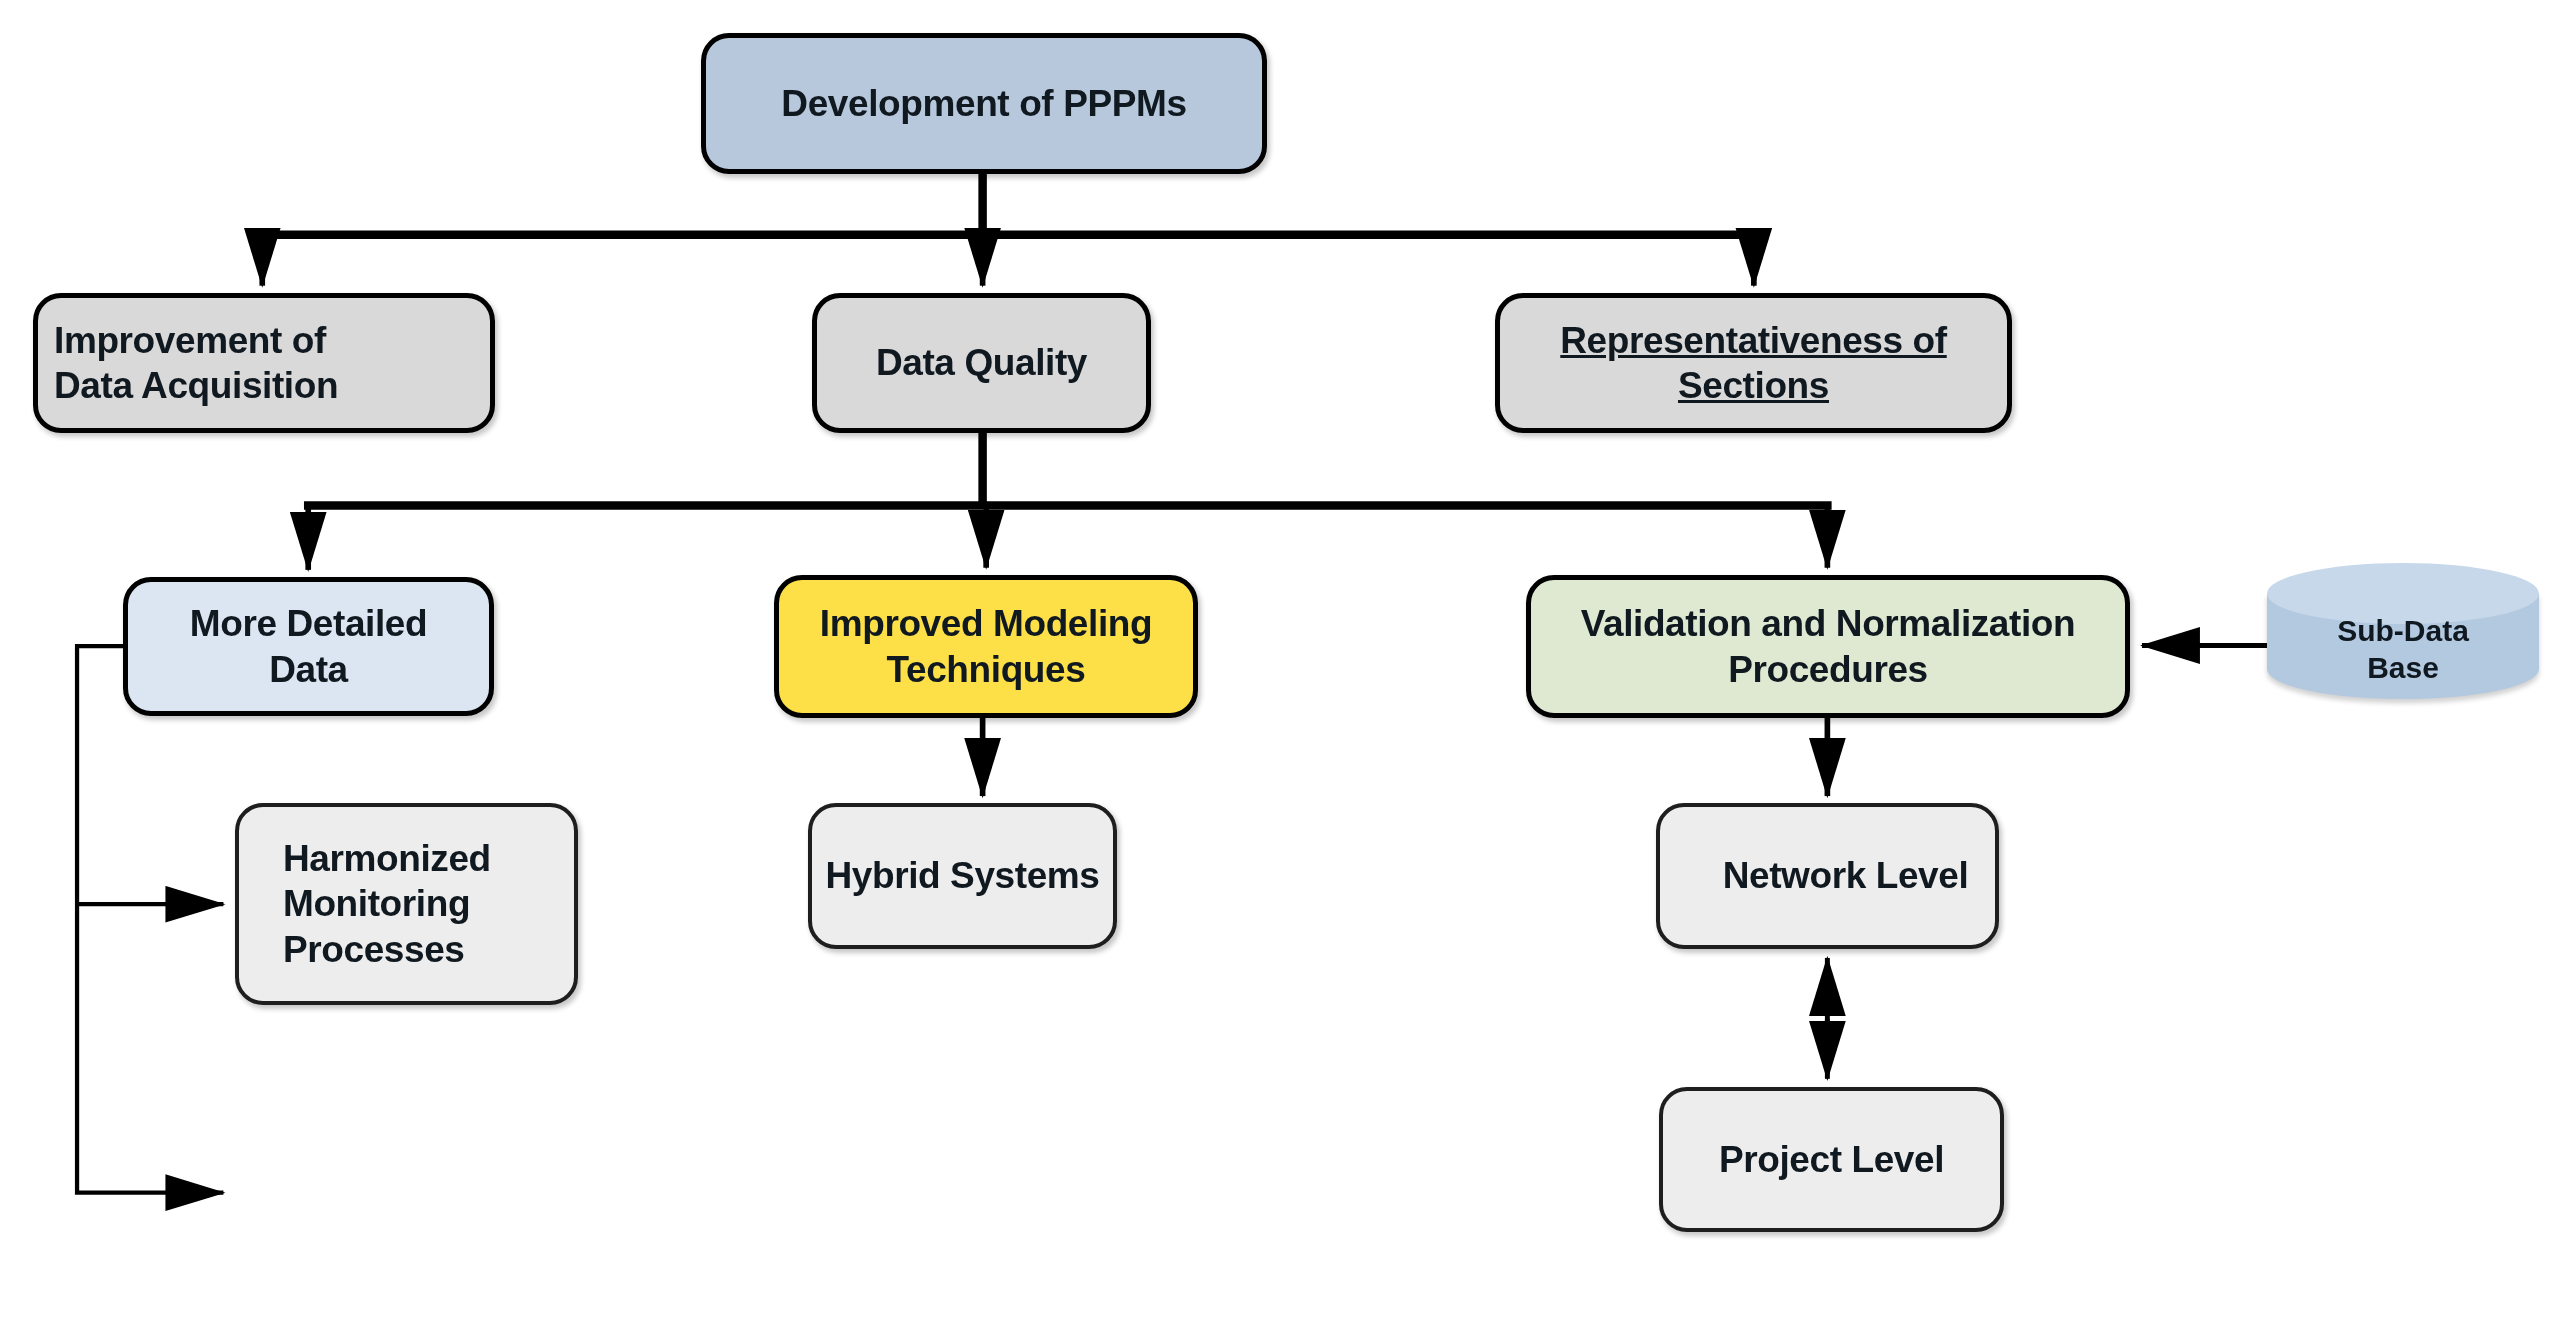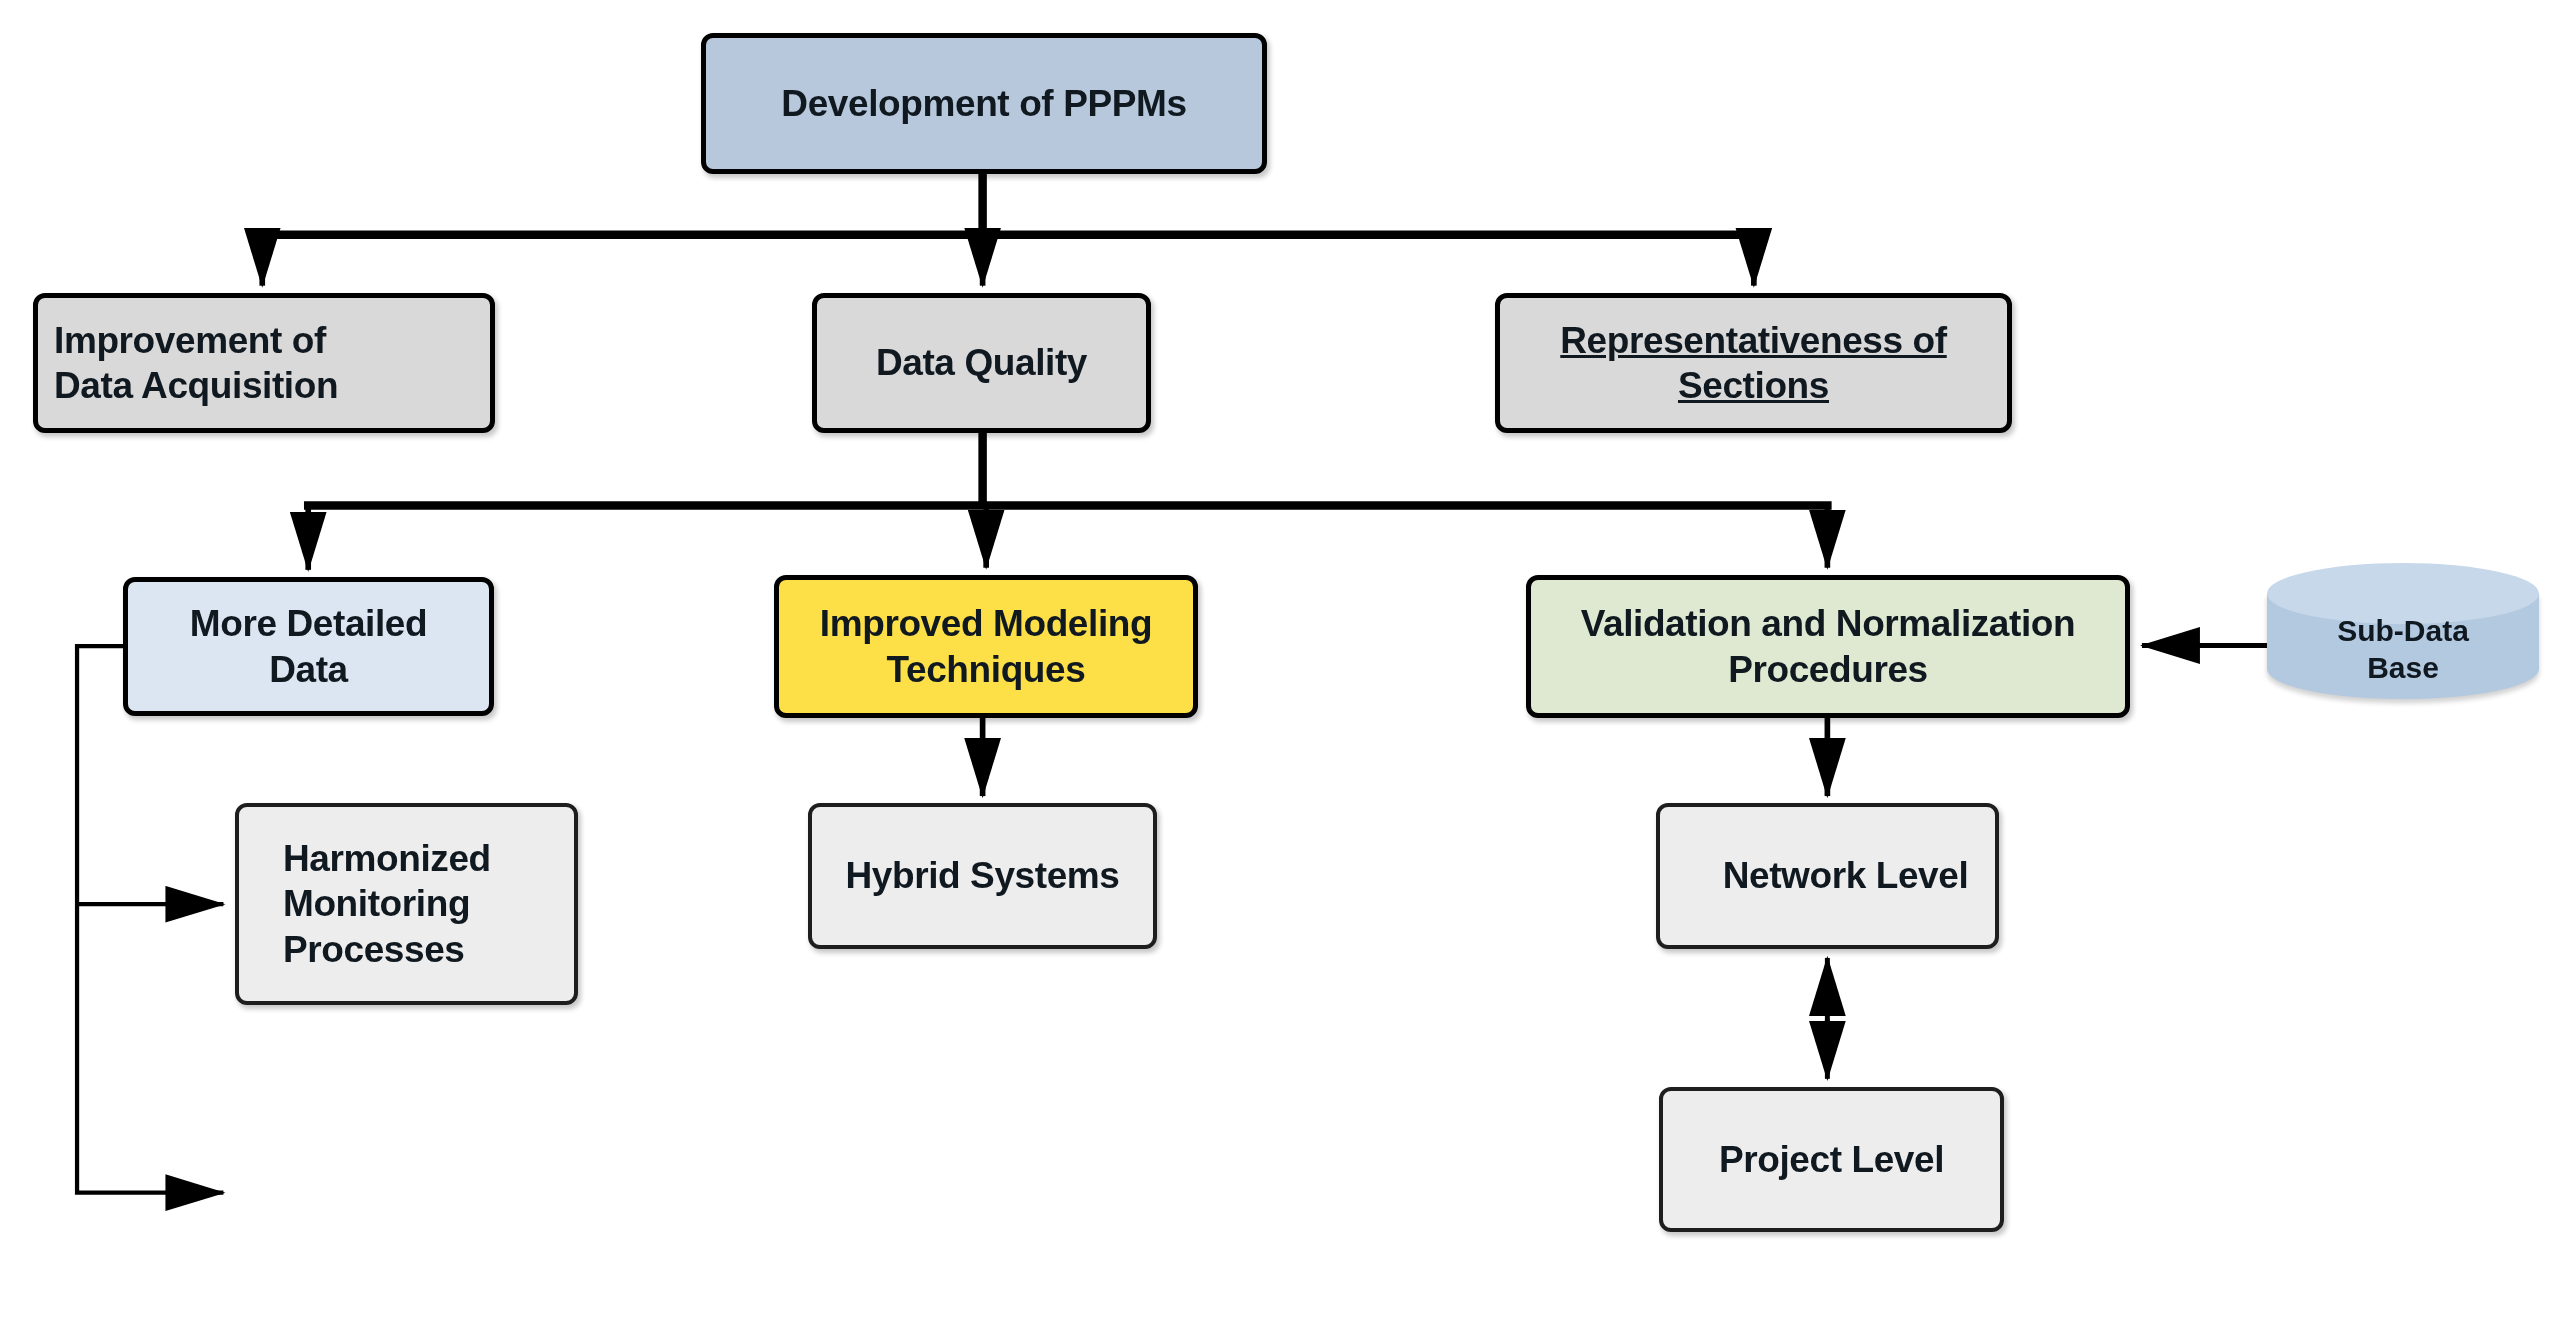--- a/index.html
+++ b/index.html
@@ -28,42 +28,42 @@
     display: flex;
     align-items: center;
     justify-content: center;
     text-align: center;
     white-space: pre-line;
     font-weight: 700;
     font-size: 37px;
     line-height: 1.22;
     color: #101820;
     border: 5px solid #000000;
-    border-radius: 12px;
+    border-radius: 28px;
     box-shadow: 2.8px 3.5px 5px rgba(0,0,0,0.22);
     z-index: 2;
     letter-spacing: -0.4px;
   }
   .node--left {
     justify-content: flex-start;
     text-align: left;
   }
   .node--thin-border { border-width: 4.2px; border-color: #1e1e1e; }
 
   
   #node-development      { left: 701px;  top: 33px;   width: 566px; height: 141px; }
   #node-improvement      { left: 33px;   top: 293px;  width: 462px; height: 140px; padding-left: 79px; }
   #node-data-quality     { left: 812px; top: 293px;  width: 339px; height: 140px; }
   #node-representativeness { left: 1495px; top: 293px; width: 517px; height: 140px; text-decoration: underline; }
   #node-more-detailed    { left: 123px;  top: 577px;  width: 371px; height: 139px; }
   #node-improved-modeling{ left: 774px; top: 575px;  width: 424px; height: 143px; }
   #node-validation       { left: 1526px; top: 575px;  width: 604px; height: 143px; }
   #node-harmonized       { left: 235px;  top: 803px; width: 343px; height: 202px; padding-left: 44px; }
   #node-standardized     { left: 235px;  top: 1087px; width: 343px; height: 211px; padding-left: 44px; }
-  #node-hybrid           { left: 808px; top: 803px; width: 349px; height: 146px; }
+  #node-hybrid           { left: 808px; top: 803px; width: 309px; height: 146px; }
   #node-network          { left: 1656px; top: 803px; width: 343px; height: 146px; }
   #node-project          { left: 1659px; top: 1087px; width: 345px; height: 145px; }
 
   
   #cylinder {
     position: absolute;
     left: 2267px; top: 563px;
     width: 272px; height: 163px;
     z-index: 2;
   }

